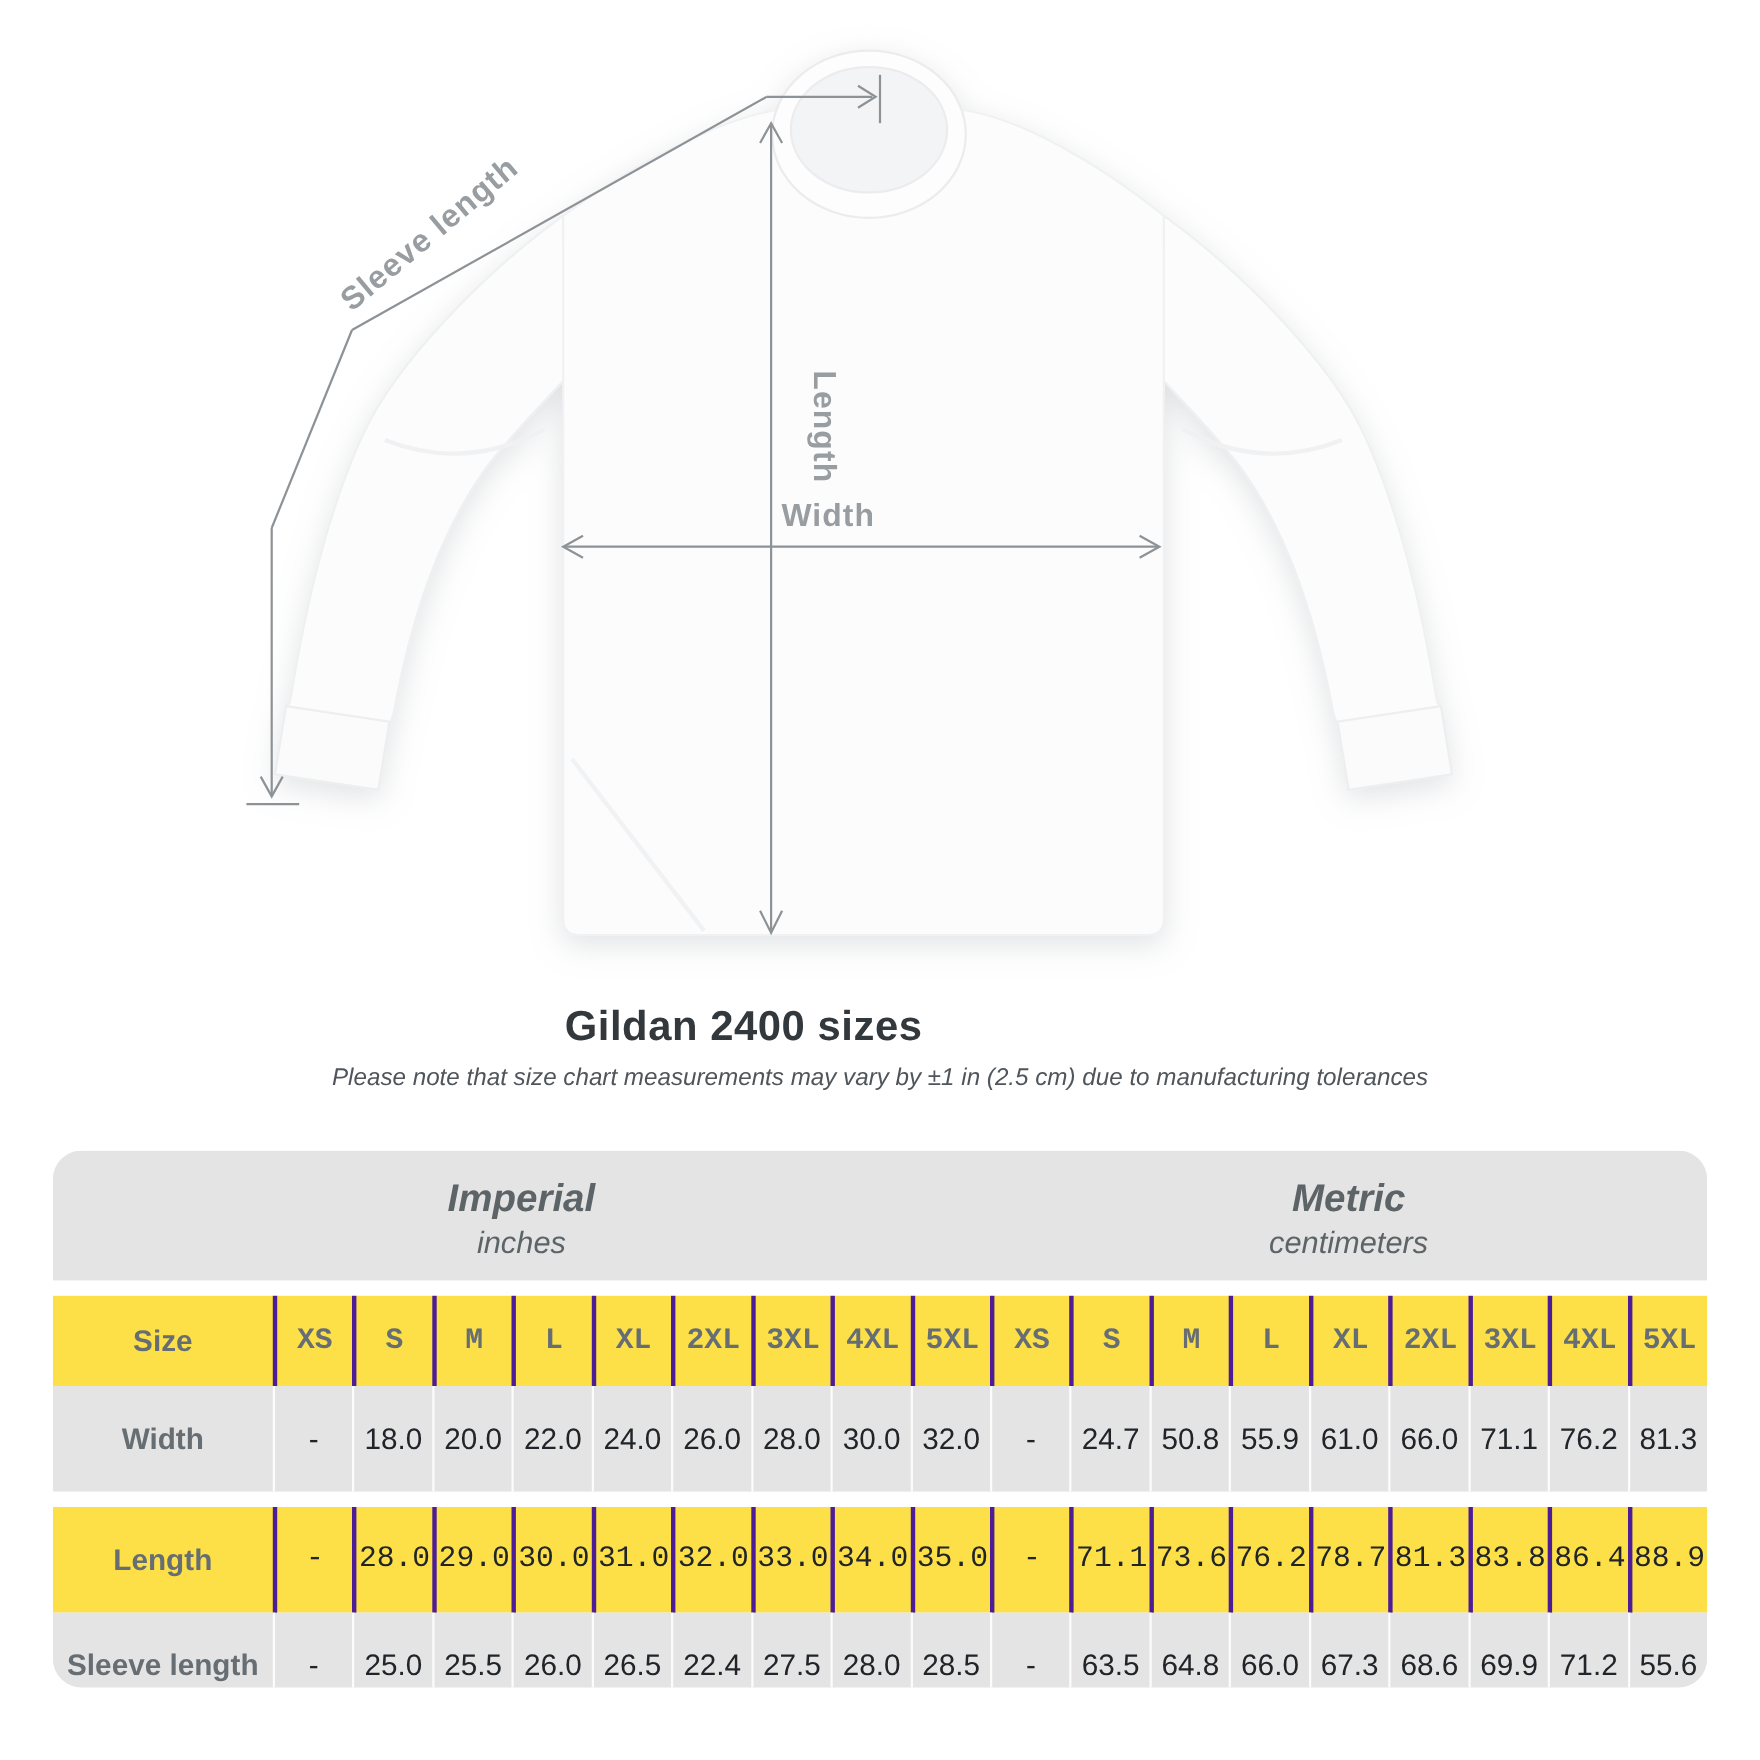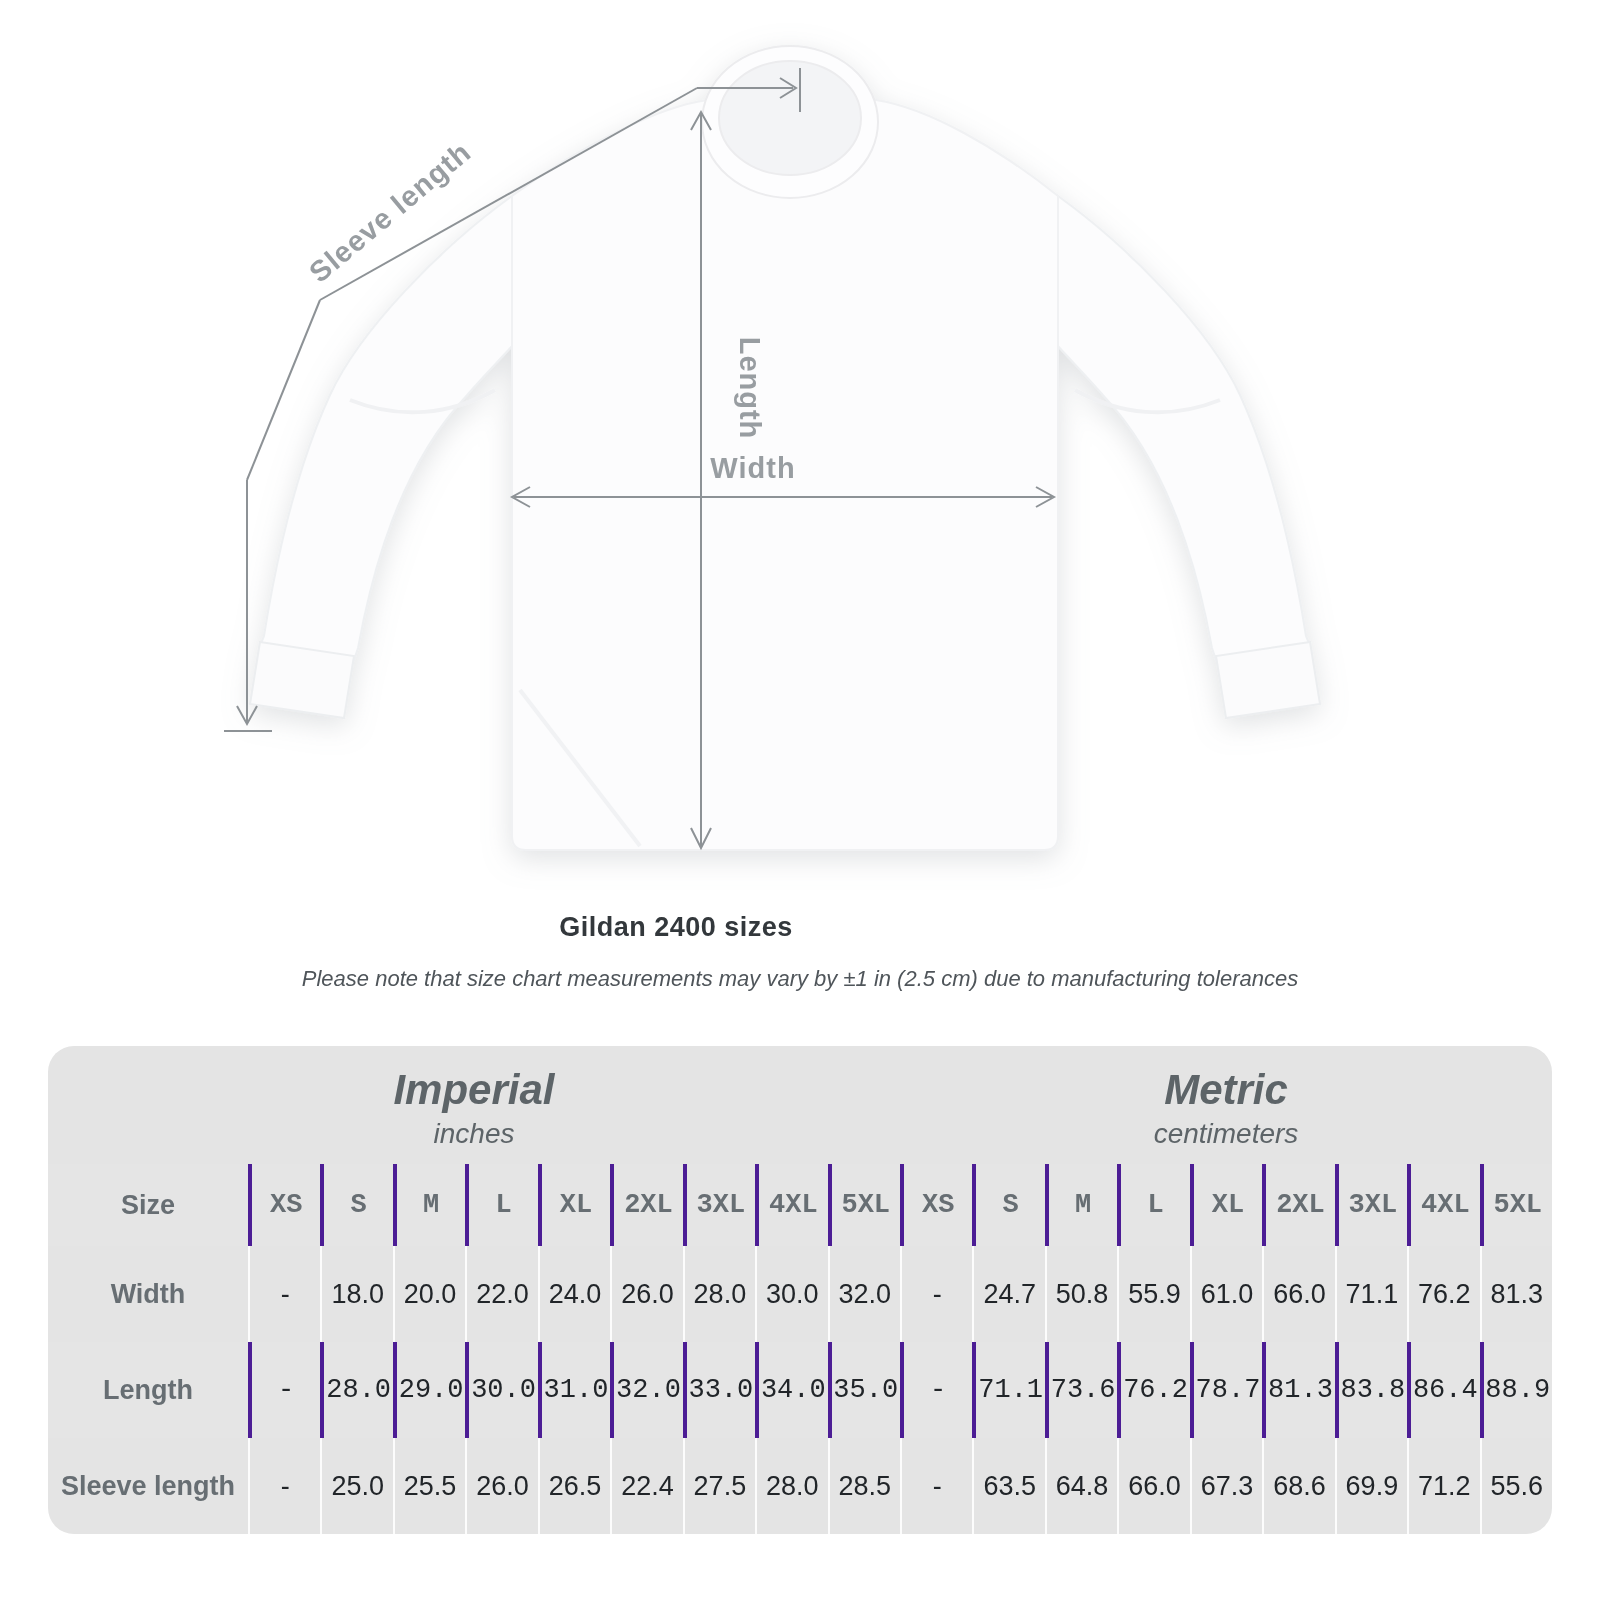--- a/index.html
+++ b/index.html
@@ -6,39 +6,39 @@
   body{width:1600px;height:1600px;font-family:"Liberation Sans",sans-serif;}
   .page{position:relative;width:1600px;height:1600px;background:#ffffff;overflow:hidden;}
 
   
   svg.diagram{position:absolute;left:0;top:0;overflow:visible;}
   .measure{stroke:#8d9296;stroke-width:2;fill:none;}
   .mlabel{font-family:"Liberation Sans",sans-serif;font-weight:bold;font-size:29px;fill:#989da1;letter-spacing:1px;}
 
   
   .title{position:absolute;left:0;top:912px;width:1352px;margin:0;text-align:center;
-         font-size:27px;font-weight:bold;color:#33383c;letter-spacing:.5px;}
+         font-size:38px;font-weight:bold;color:#33383c;letter-spacing:.5px;}
   .subtitle{position:absolute;left:0;top:966px;width:1600px;margin:0;text-align:center;
          font-size:22px;font-style:italic;color:#4f555a;}
 
   
   .size-table{position:absolute;left:48px;top:1046px;width:1504px;height:488px;
               border-radius:26px;overflow:hidden;background:#ffffff;}
   .unit-band{height:118px;background:#e4e4e4;display:flex;}
   .unit-group{display:flex;flex-direction:column;align-items:center;justify-content:center;gap:4px;padding-top:6px;}
   .unit-group.g0{width:852px;}
   .unit-group.g1{width:652px;}
-  .unit-name{font-size:42px;font-weight:bold;font-style:italic;color:#5d6468;}
+  .unit-name{font-size:35px;font-weight:bold;font-style:italic;color:#5d6468;}
   .unit-sub{font-size:28px;font-style:italic;color:#5d6468;}
 
   .trow{display:grid;grid-template-columns:200px repeat(18,1fr);}
   .trow.size-row{height:82px;background:#ffffff;}
   .trow.data{height:96px;}
   .trow.gray{background:#e4e4e4;}
-  .trow.white{background:#e5e5e5;}
+  .trow.white{background:#fde047;margin-top:14px;}
   .cell{display:flex;align-items:center;justify-content:center;
         font-size:27px;color:#212529;white-space:nowrap;}
   .trow.white .cell + .cell{border-left:4px solid #4c1d95;font-family:Liberation Mono, monospace;}
   .trow.gray  .cell + .cell{border-left:2px solid #fcfcfc;}
   .cell.label,.cell.head{font-weight:bold;color:#676e73;}
 </style>
 </head>
 <body>
 
 <div class="page">

